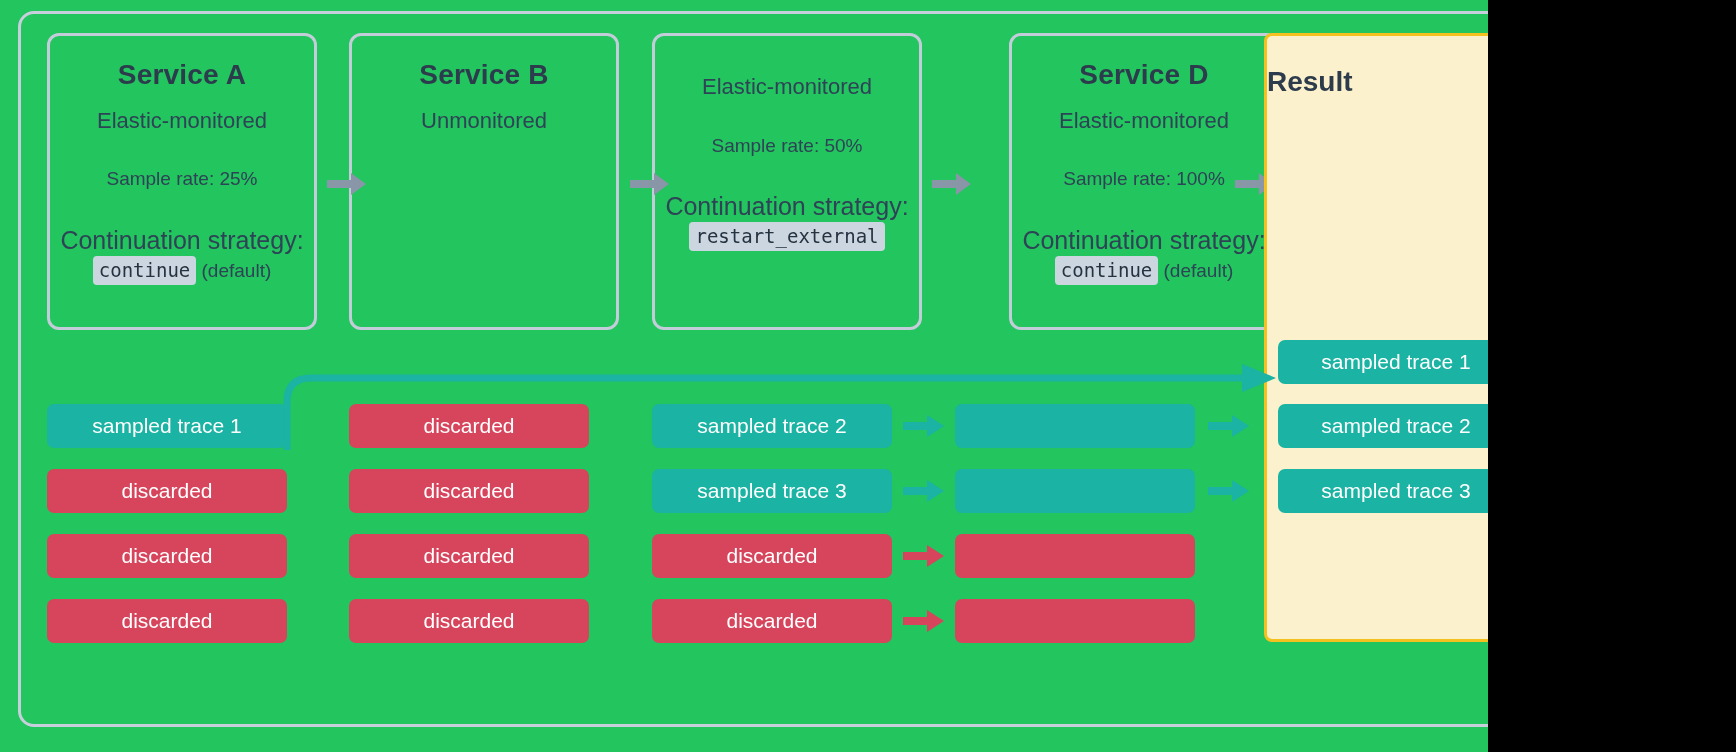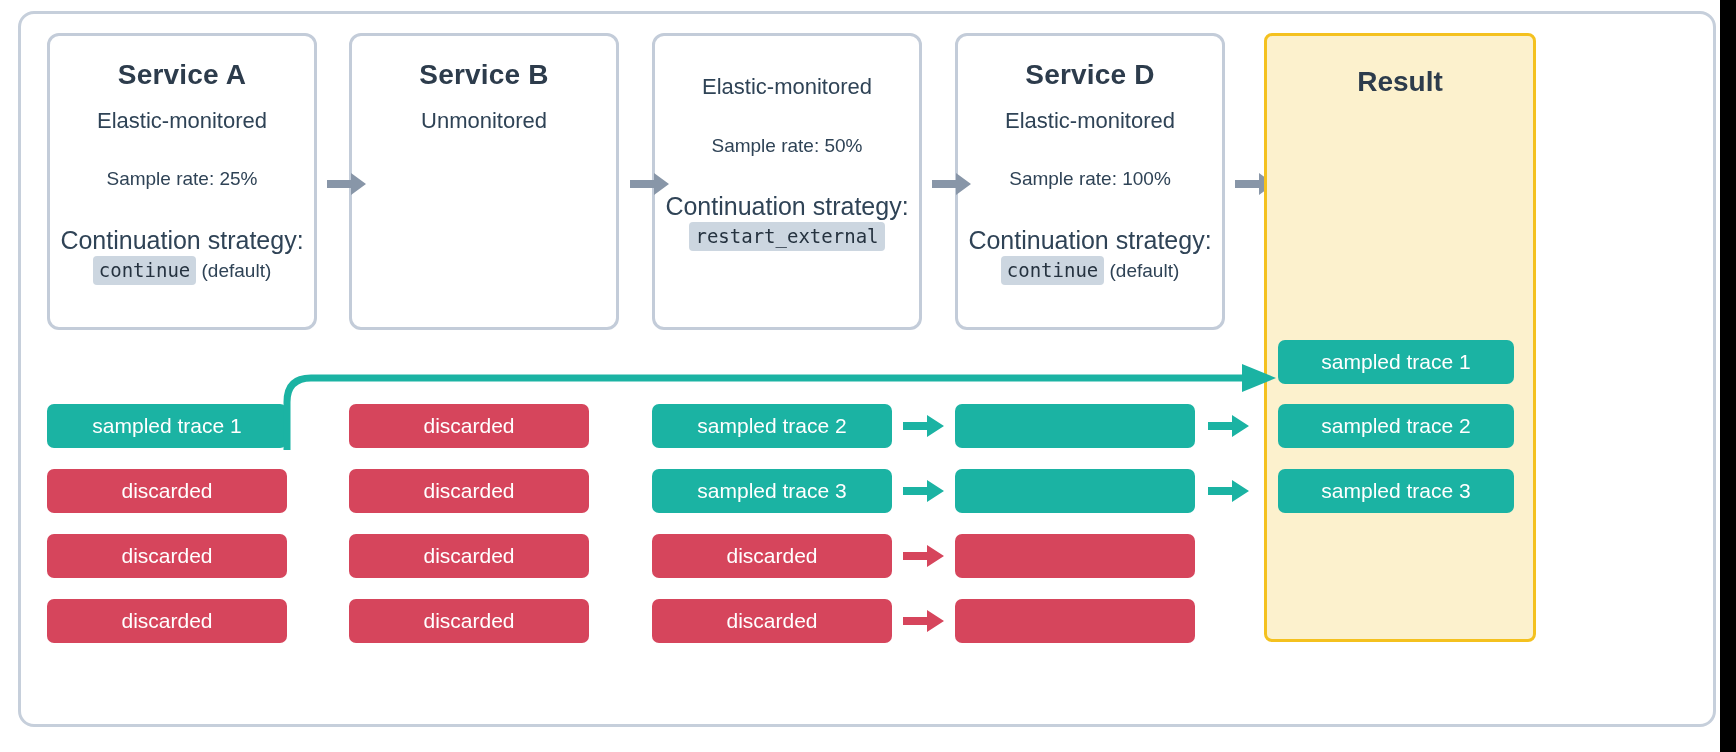--- a/index.html
+++ b/index.html
@@ -5,23 +5,23 @@
   html, body {
     margin: 0;
     padding: 0;
     background: #000000;
   }
   body {
     font-family: "Liberation Sans", sans-serif;
   }
   #stage {
     position: relative;
-    width: 1720px;
+    width: 1488px;
     height: 752px;
-    background: #ffffff;
+    background: #22c55e;
     overflow: hidden;
   }
 
   
   #outer-frame {
     position: absolute;
     left: 18px;
     top: 11px;
     width: 1698px;
     height: 716px;
@@ -96,21 +96,20 @@
     left: 1264px;
     top: 33px;
     width: 272px;
     height: 609px;
     background: #fcf1cd;
     border: 3px solid #f4c11f;
     border-radius: 8px;
     box-sizing: border-box;
   }
   #result-title {
-    text-align: center;
     margin-top: 30px;
     font-size: 28px;
     font-weight: bold;
     color: #2d3c4c;
   }
 
   
   .pill {
     position: absolute;
     height: 44px;
@@ -168,21 +167,21 @@
     <div class="card-sub">Elastic-monitored</div>
     <div class="card-rate">Sample rate: 50%</div>
     <div class="card-strategy-label">
       <span>Continuation strategy:</span>
     </div>
     <div class="card-strategy-row">
       <code class="chip">restart_external</code>
     </div>
   </div>
 
-  <div class="service-card" style="left:955px;">
+  <div class="service-card" style="left:1009px;">
     <div class="card-title">Service D</div>
     <div class="card-sub">Elastic-monitored</div>
     <div class="card-rate">Sample rate: 100%</div>
     <div class="card-strategy-label">
       <span>Continuation strategy:</span>
     </div>
     <div class="card-strategy-row">
       <code class="chip">continue</code>
       <span>(default)</span>
     </div>

